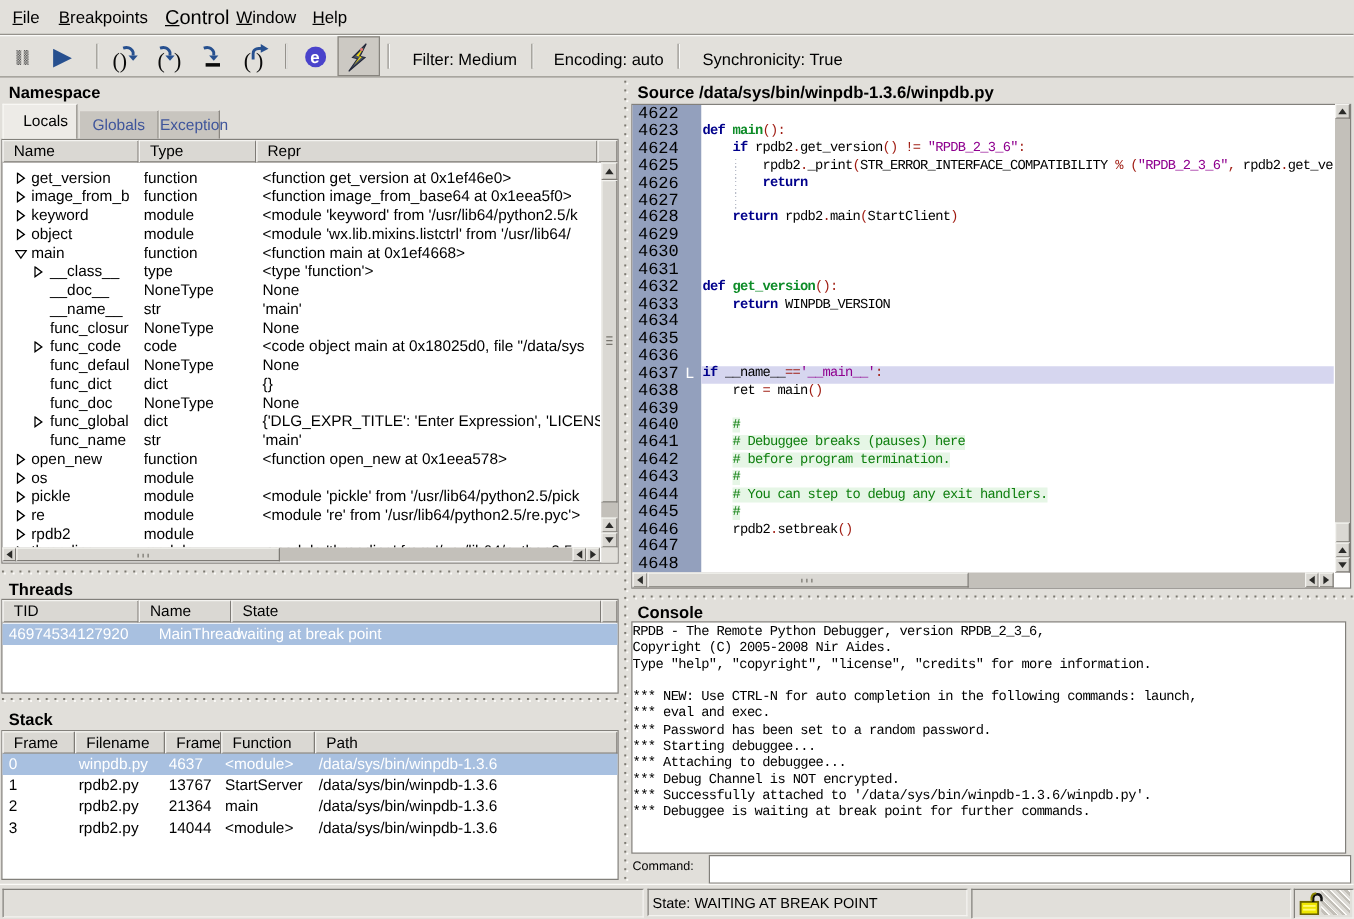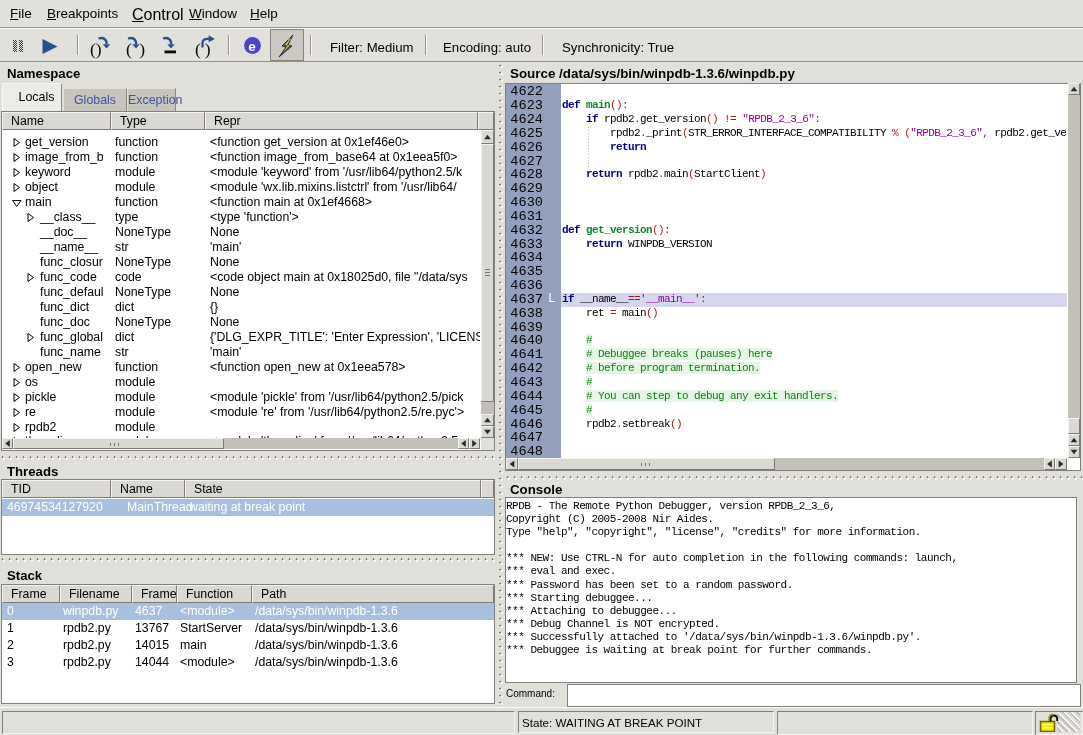--- a/index.html
+++ b/index.html
@@ -204,21 +204,21 @@
 <div class="ab" style="left:2px;top:620px;width:492px;height:17px;color:#000;font-size:12.3px;line-height:17px">
     <span style="position:absolute;left:5px">1</span>
     <span style="position:absolute;left:61px">rpdb2.py</span>
     <span style="position:absolute;left:133px">13767</span>
     <span style="position:absolute;left:178px">StartServer</span>
     <span style="position:absolute;left:253px">/data/sys/bin/winpdb-1.3.6</span>
   </div>
 <div class="ab" style="left:2px;top:637px;width:492px;height:17px;color:#000;font-size:12.3px;line-height:17px">
     <span style="position:absolute;left:5px">2</span>
     <span style="position:absolute;left:61px">rpdb2.py</span>
-    <span style="position:absolute;left:133px">14015</span>
+    <span style="position:absolute;left:133px">21364</span>
     <span style="position:absolute;left:178px">main</span>
     <span style="position:absolute;left:253px">/data/sys/bin/winpdb-1.3.6</span>
   </div>
 <div class="ab" style="left:2px;top:654px;width:492px;height:17px;color:#000;font-size:12.3px;line-height:17px">
     <span style="position:absolute;left:5px">3</span>
     <span style="position:absolute;left:61px">rpdb2.py</span>
     <span style="position:absolute;left:133px">14044</span>
     <span style="position:absolute;left:178px">&lt;module&gt;</span>
     <span style="position:absolute;left:253px">/data/sys/bin/winpdb-1.3.6</span>
   </div>

